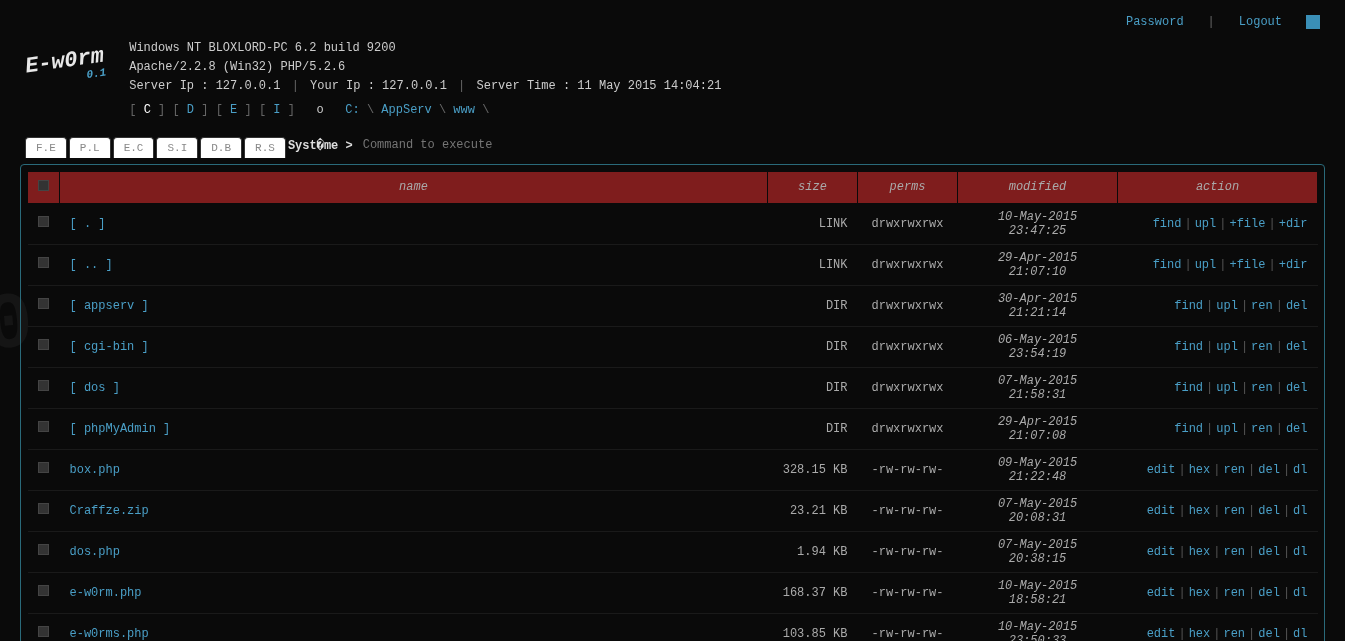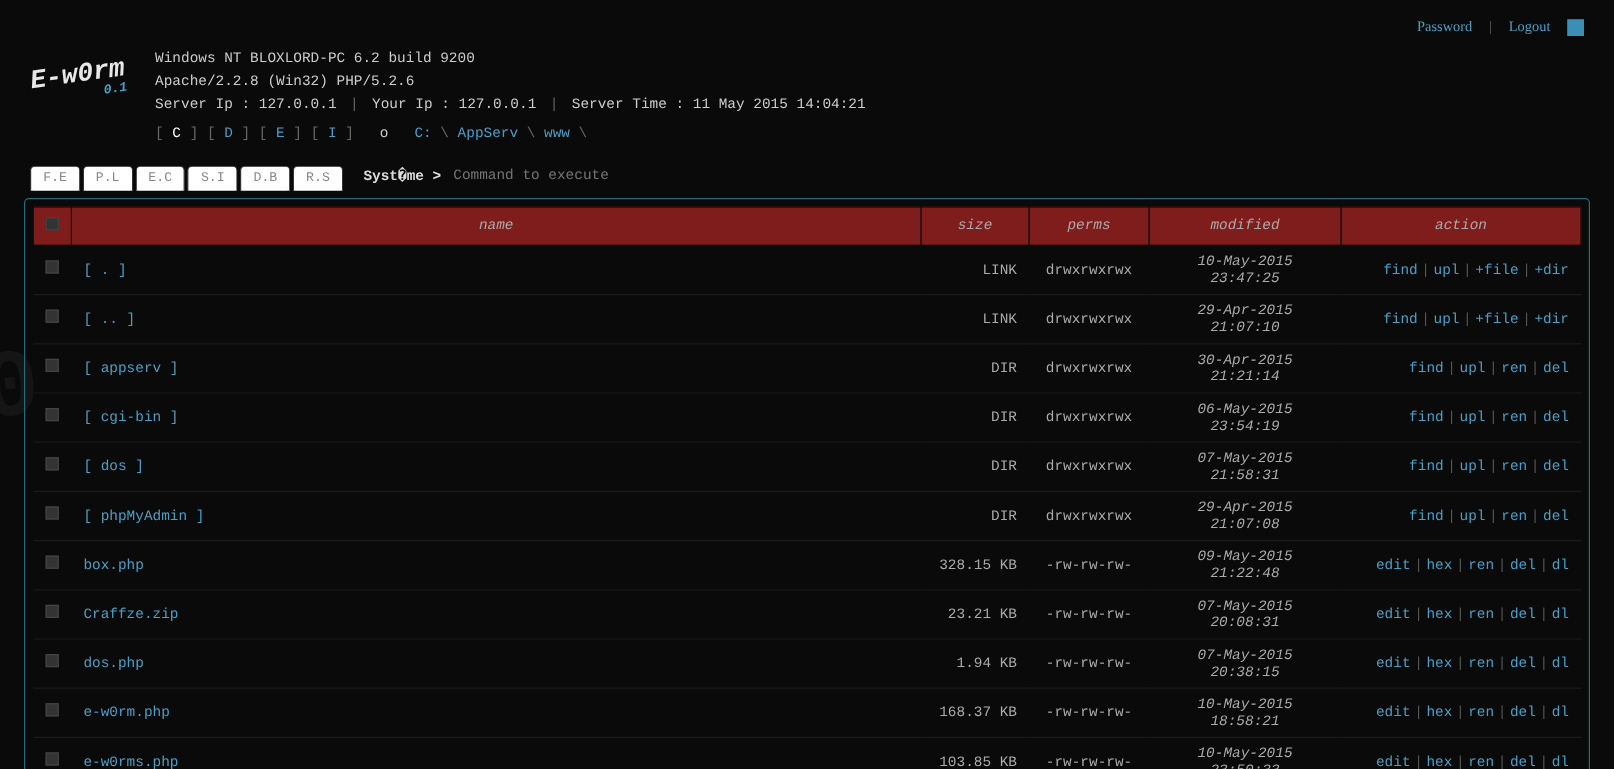--- a/index.html
+++ b/index.html
@@ -16,23 +16,22 @@
       height: 641px;
       overflow: hidden;
     }
     .container {
       padding: 10px 15px;
     }
     .top-bar {
       display: flex;
       justify-content: flex-end;
       padding: 5px 10px;
-      gap: 14px;
+      gap: 24px;
       align-items: flex-end;
-      font-family: Liberation Serif, serif;
     }
     .top-link {
       color: #4a9fc7;
       cursor: pointer;
     }
     .top-sep {
       color: #666;
     }
     .top-square {
       width: 14px;
@@ -104,21 +103,21 @@
       padding: 4px 10px;
       color: #888;
       font-size: 11px;
       cursor: pointer;
       position: relative;
       top: 2px;
     }
     .cmd-area {
       display: flex;
       align-items: center;
-      margin-left: 15px;
+      margin-left: 0;
       gap: 10px;
     }
     .cmd-label {
       color: #ddd;
       font-weight: bold;
     }
     .cmd-input {
       background: transparent;
       border: none;
       color: #ccc;

